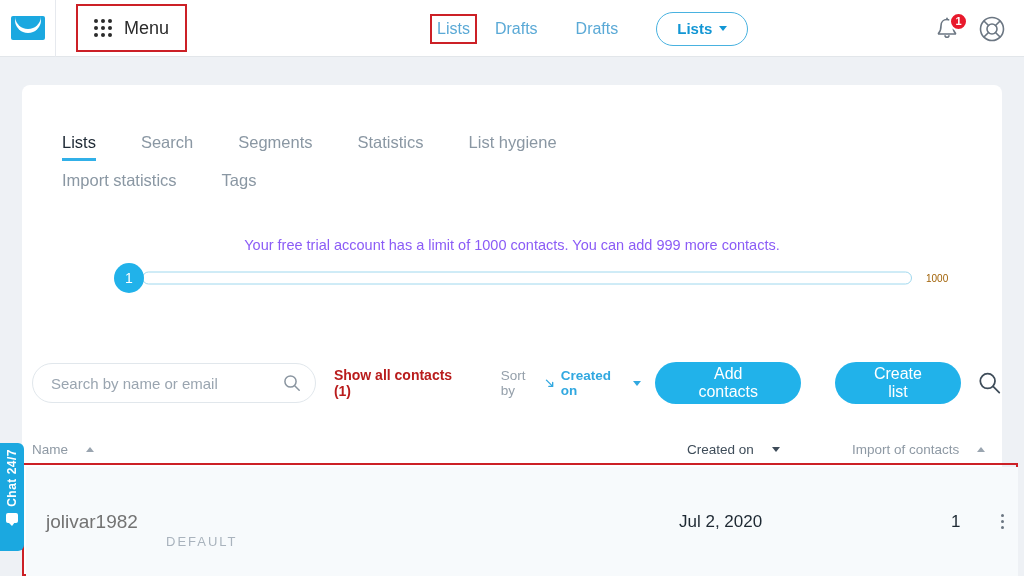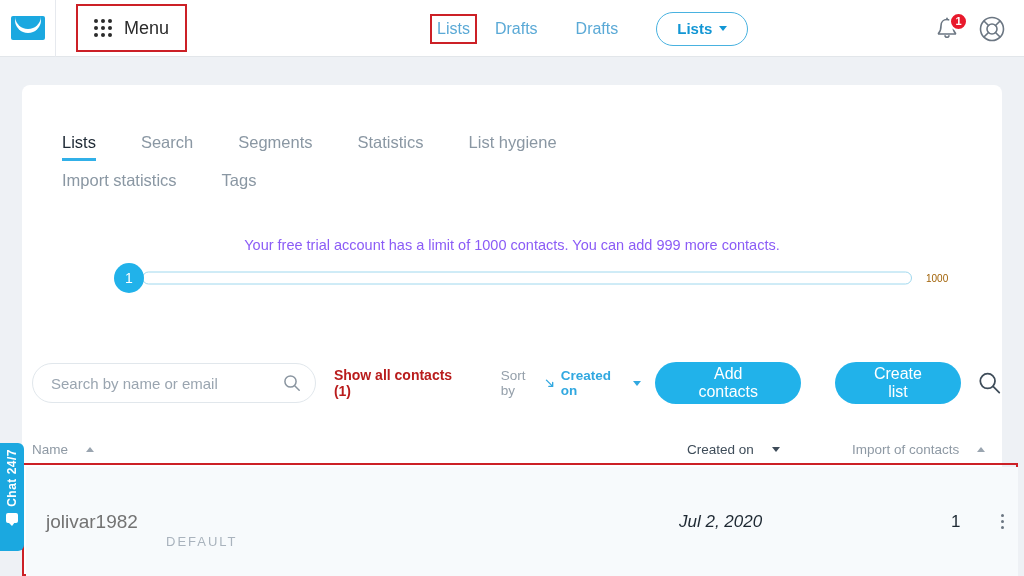--- a/index.html
+++ b/index.html
@@ -145,21 +145,21 @@
   .row-highlight {
     position: absolute; left: 0; top: 378px; width: 996px; height: 113px;
     border: 2px solid #cc2026;
   }
   .trow {
     position: absolute; left: 2px; top: 2px; width: 992px; height: 109px;
     background: #f7fafc; display: flex; align-items: center;
   }
   .row-name { position: absolute; left: 8px; font-size: 19px; color: #737373; margin-left: 12px; }
   .row-default { position: absolute; left: 140px; font-size: 13px; color: #a9b3bd; letter-spacing: 2px; margin-top: 40px; }
-  .row-date { position: absolute; left: 653px; font-size: 17px; color: #1d2832; font-style: italic; }
+  .row-date { position: absolute; left: 653px; font-size: 17px; color: #1d2832; }
   .row-count { position: absolute; left: 925px; font-size: 17px; color: #1d2832; }
   .row-kebab { position: absolute; left: 975px; display: flex; flex-direction: column; gap: 3px; cursor: pointer; }
   .row-kebab i { width: 3px; height: 3px; border-radius: 50%; background: #6b7682; display: block; }
 
   .row-accent { position: absolute; left: 0; top: 463px; width: 14px; height: 88px; background: #1ba8e0; }
 
   
   .chat-tab {
     position: absolute; left: 0; top: 443px; width: 24px; height: 108px;
     background: #1ba8e0; border-radius: 0 6px 6px 0;

